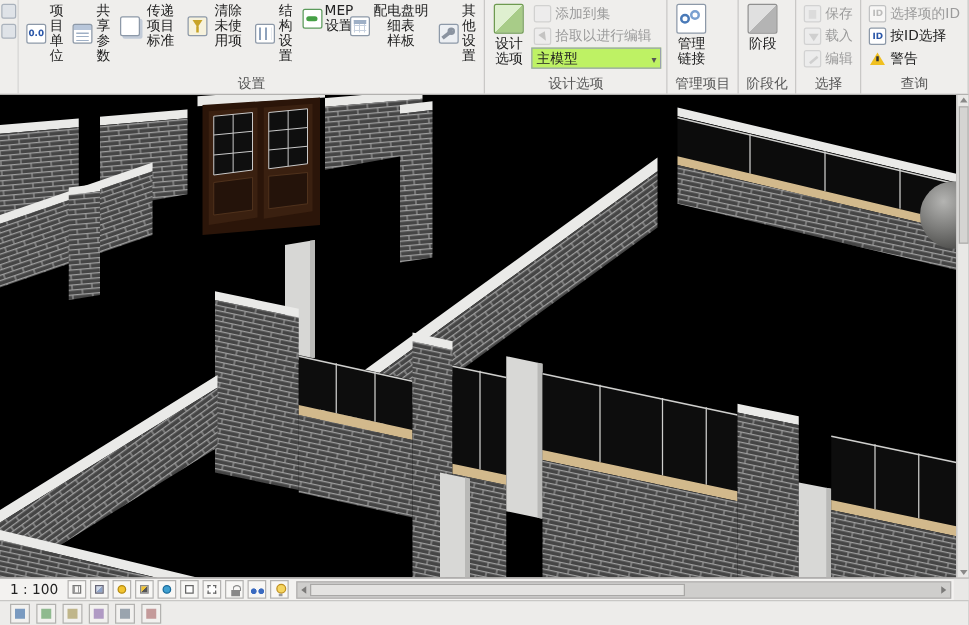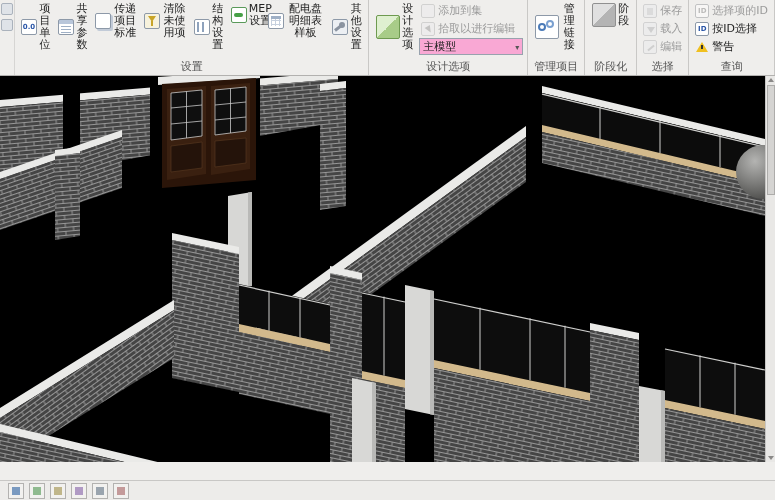--- a/index.html
+++ b/index.html
@@ -7,28 +7,28 @@
   #app{position:relative;width:775px;height:500px;overflow:hidden}
 
   
   #ribbon{position:absolute;top:0;left:0;width:775px;height:76px;background:#efeeec;border-bottom:1px solid #b2b1af;display:flex;align-items:stretch;overflow:hidden;box-sizing:border-box}
   .edge{width:14px;display:flex;flex-direction:column;gap:4px;padding:3px 1px;border-right:1px solid #d6d5d3}
   .panel{display:flex;flex-direction:column;padding:2px 4px 0;border-right:1px solid #c9c8c6}
   .pc{display:flex;gap:3px;align-items:flex-start;flex:1}
   .col{display:flex;flex-direction:column;gap:1px}
   .plabel{font-size:11px;line-height:13px;color:#555;text-align:center;padding:0 2px 2px;margin-top:auto;white-space:nowrap}
   .rbtn{display:flex;flex-direction:row;align-items:center;gap:2px;padding:1px 2px;min-width:30px;cursor:default}
-  .bbtn{display:flex;align-items:center;gap:2px;padding:1px 3px}
+  .bbtn{display:flex;flex-direction:column;align-items:center;gap:2px;padding:1px 3px}
   .sbtn{display:flex;align-items:center;gap:3px;height:17px;padding:0 2px;white-space:nowrap}
   .lbl{font-size:11px;line-height:12px;text-align:center;color:#222;white-space:pre-line}
   .sbtn .lbl{white-space:nowrap}
   .disabled .lbl{color:#9b9b9b}
   .disabled .ic{opacity:.5;filter:grayscale(.8)}
   .dd::after{content:"▾";font-size:8px;color:#555}
-  .combo{display:flex;align-items:center;gap:2px;width:104px;height:17px;background:#f9a8d4;border:1px solid #98a2ae;font-size:11px;padding:0 3px;box-sizing:border-box}
+  .combo{display:flex;align-items:center;gap:2px;width:104px;height:17px;background:#bef264;border:1px solid #98a2ae;font-size:11px;padding:0 3px;box-sizing:border-box}
   .combo .lbl{text-align:left}
   .combo .dd{margin-left:auto}
 
   
   .ic{width:16px;height:16px;box-sizing:border-box;position:relative;background:#fff;border:1px solid #8d99a8;border-radius:2px;flex:none}
   .bbtn .ic{width:24px;height:24px}
   .sbtn .ic{width:14px;height:14px}
   .ic-stub{width:12px;height:12px;background:#dfe3e8;border-color:#aab2bc}
   .ic-units::after{content:"0.0";position:absolute;inset:0;color:#2a56a8;font-weight:700;font-size:7px;line-height:14px;text-align:center}
   .ic-shared{background:linear-gradient(#b8c6da 0 4px,#fff 4px)}
@@ -388,20 +388,41 @@
       <circle cx="763" cy="96" r="27" fill="url(#sg)"></circle>
     </svg>
   </div>
 
   <div id="vscroll">
     <span class="varrow"></span>
     <span class="vthumb"></span>
     <span class="varrow down"></span>
   </div>
 
+  <div id="bottombar">
+    <div class="viewbar">
+      <span class="scale">1 : 100</span>
+      <span class="vic vic-detail"></span>
+      <span class="vic vic-style"></span>
+      <span class="vic vic-sun"></span>
+      <span class="vic vic-shadow"></span>
+      <span class="vic vic-render"></span>
+      <span class="vic vic-crop"></span>
+      <span class="vic vic-showcrop"></span>
+      <span class="vic vic-lock"></span>
+      <span class="vic vic-hide"></span>
+      <span class="vic vic-bulb"></span>
+    </div>
+    <div class="hscroll">
+      <span class="harrow"></span>
+      <span class="hthumb"></span>
+      <span class="harrow right"></span>
+    </div>
+    <div class="corner"></div>
+  </div>
 
   <div id="statusbar">
     <span class="stic stic-1"></span>
     <span class="stic stic-2"></span>
     <span class="stic stic-3"></span>
     <span class="stic stic-4"></span>
     <span class="stic stic-5"></span>
     <span class="stic stic-6"></span>
   </div>
 

